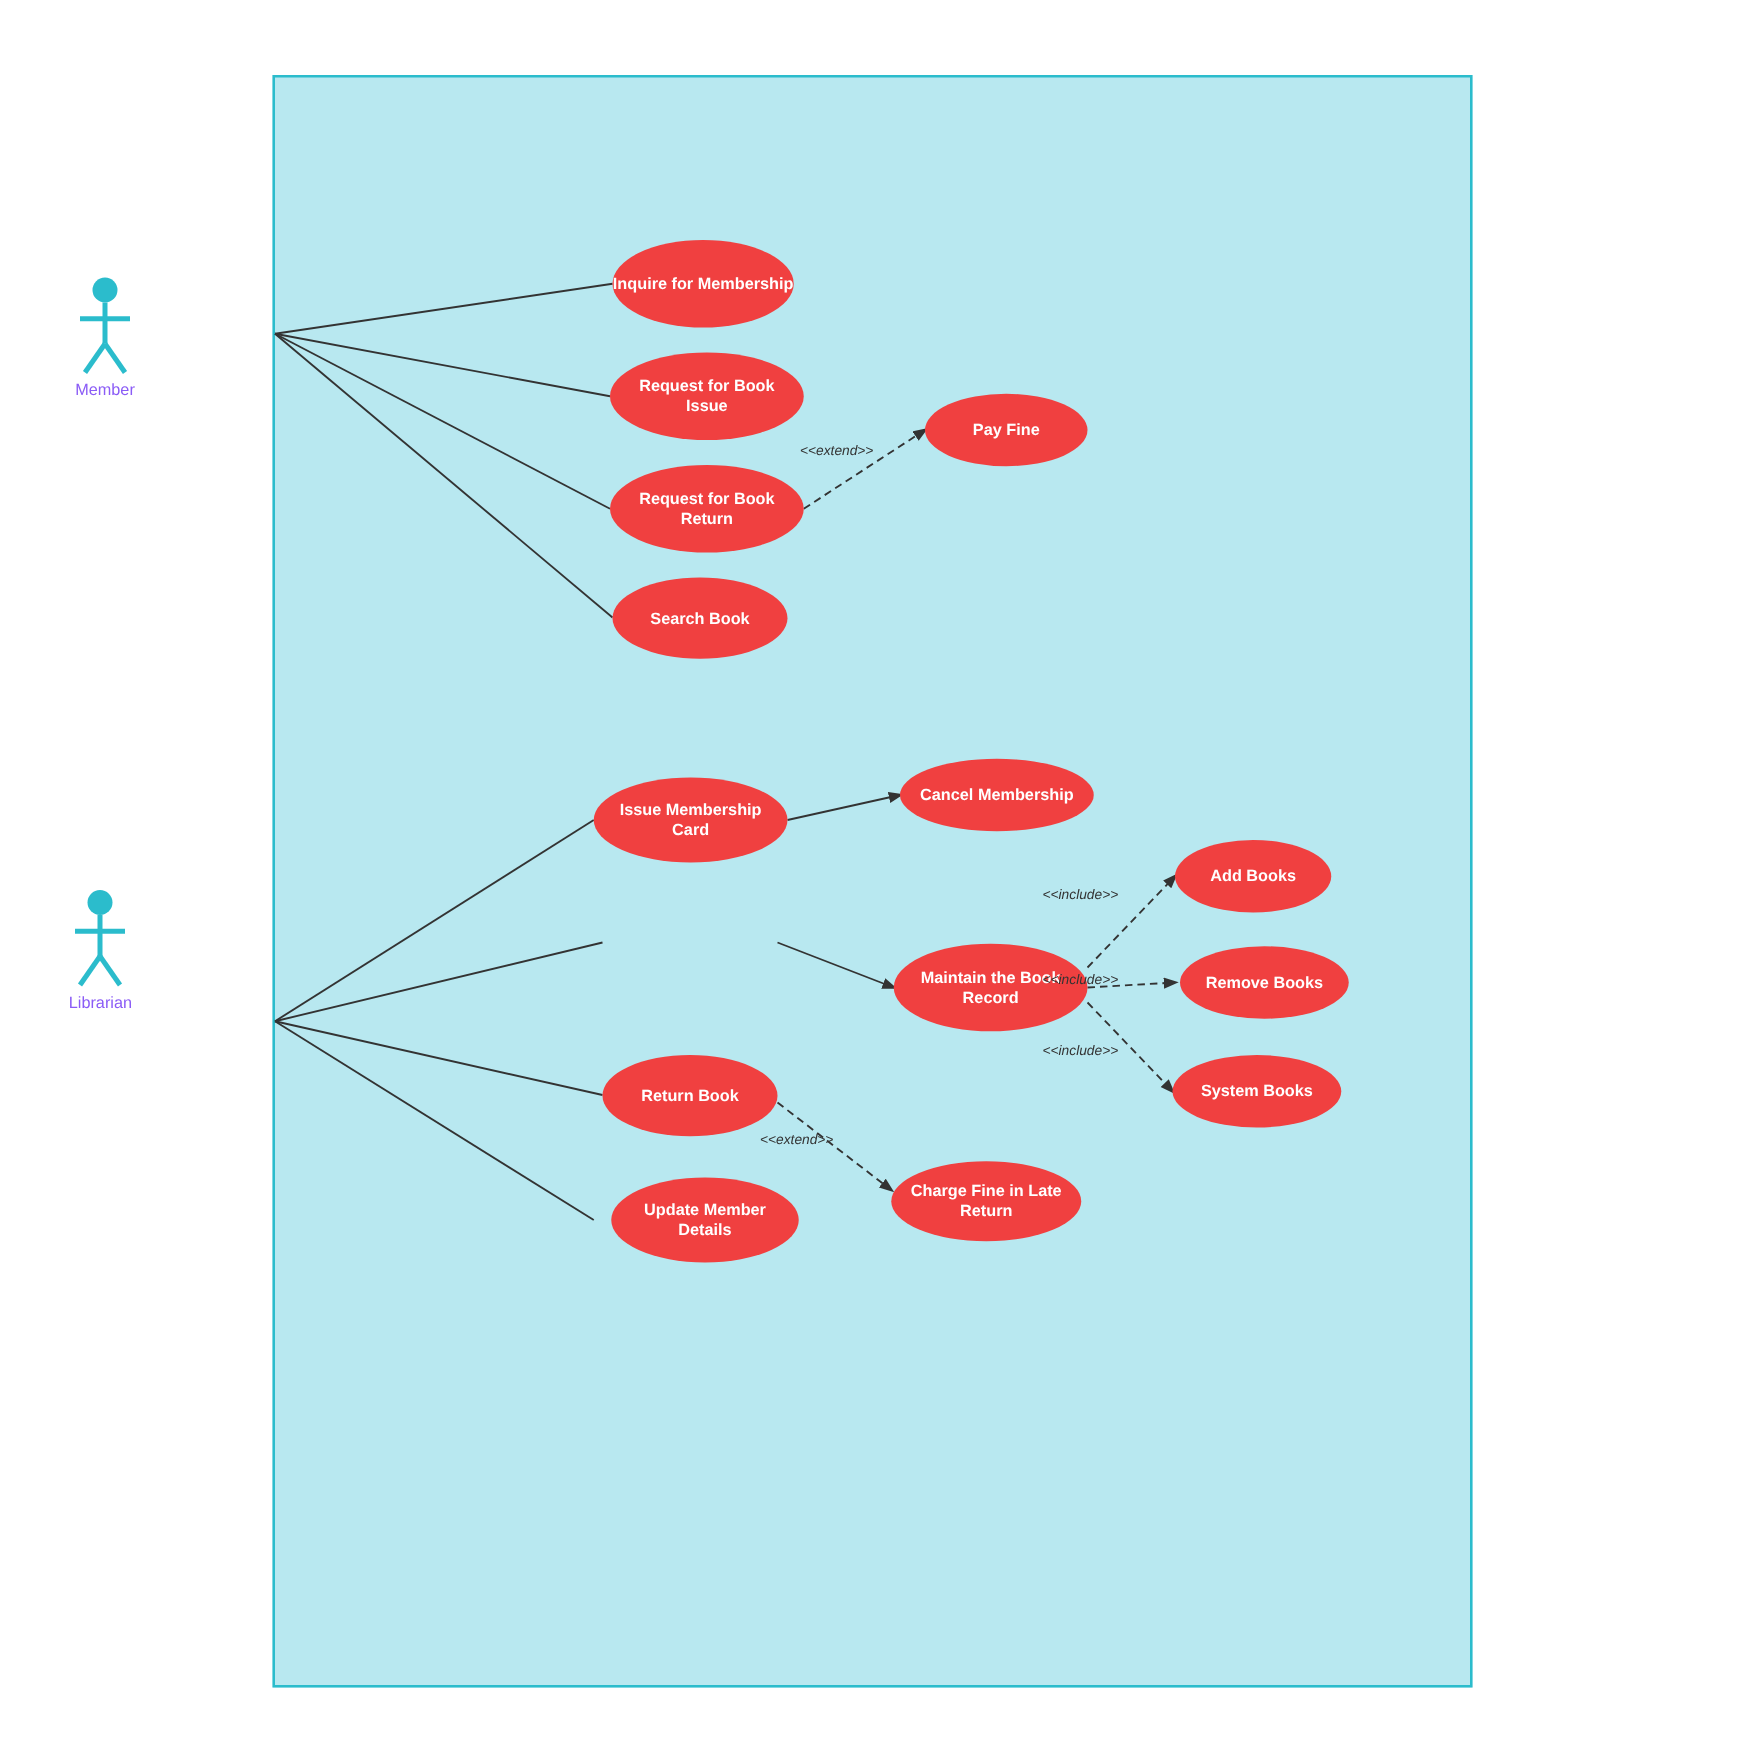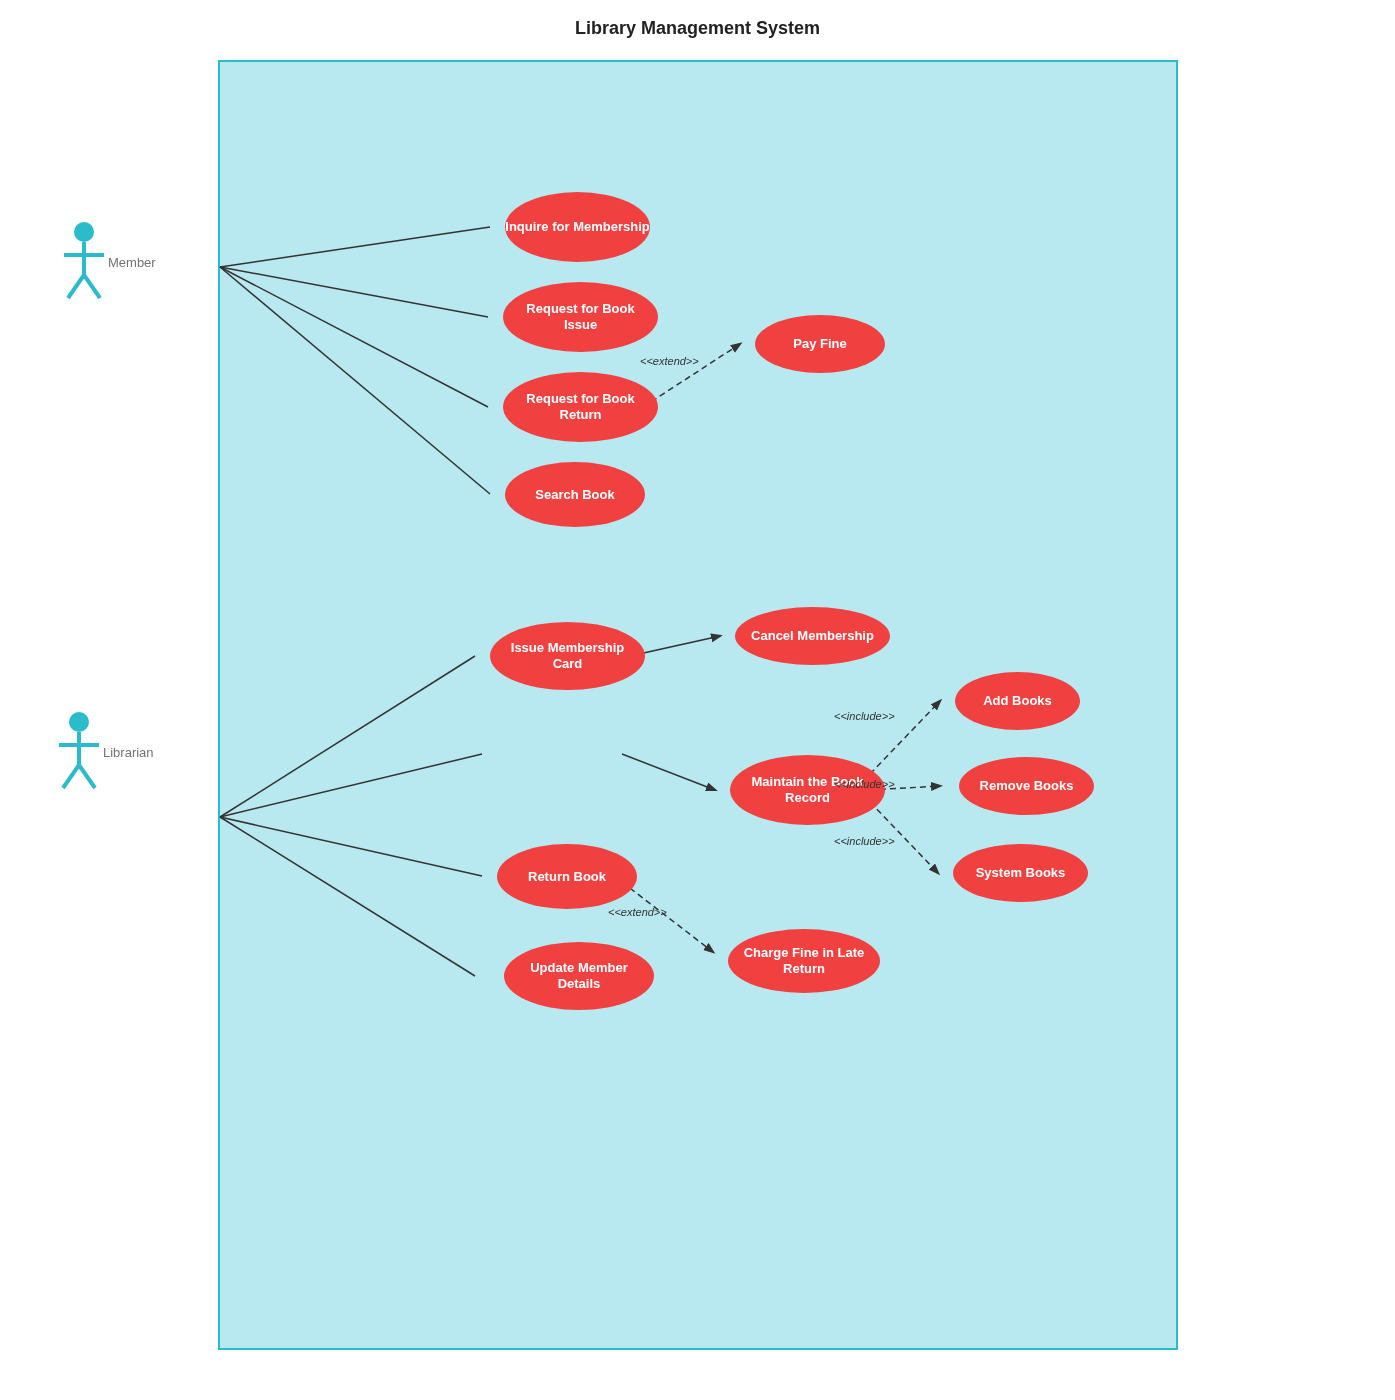--- a/index.html
+++ b/index.html
@@ -36,29 +36,28 @@
       background: #f04040;
       border-radius: 50%;
       display: flex;
       align-items: center;
       justify-content: center;
       text-align: center;
       color: #fff;
       font-size: 13px;
       font-weight: bold;
       line-height: 1.2;
-      margin-left: 15px;
     }
     .actor {
       position: absolute;
       display: flex;
-      flex-direction: row;
+      flex-direction: column;
       align-items: center;
       font-size: 13px;
-      color: #737373;
+      color: #8b5cf6;
     }
     .actor svg {
       width: 48px;
       height: 80px;
     }
     .actor-label {
       margin-top: 4px;
       font-size: 13px;
     }
     svg.lines {
@@ -73,21 +72,20 @@
       position: absolute;
       font-size: 11px;
       color: #333;
       font-style: italic;
     }
   </style>
 </head>
 <body>
 
 <div class="page">
-  <div class="title">Library Management System</div>
 
   <div class="actor" style="position:absolute; left:60px; top:220px;">
     <svg viewBox="0 0 48 80" xmlns="http://www.w3.org/2000/svg">
       <circle cx="24" cy="12" r="10" fill="#2bbccc"></circle>
       <line x1="24" y1="22" x2="24" y2="55" stroke="#2bbccc" stroke-width="4"></line>
       <line x1="4" y1="35" x2="44" y2="35" stroke="#2bbccc" stroke-width="4"></line>
       <line x1="24" y1="55" x2="8" y2="78" stroke="#2bbccc" stroke-width="4"></line>
       <line x1="24" y1="55" x2="40" y2="78" stroke="#2bbccc" stroke-width="4"></line>
     </svg>
     <span class="actor-label">Member</span>

